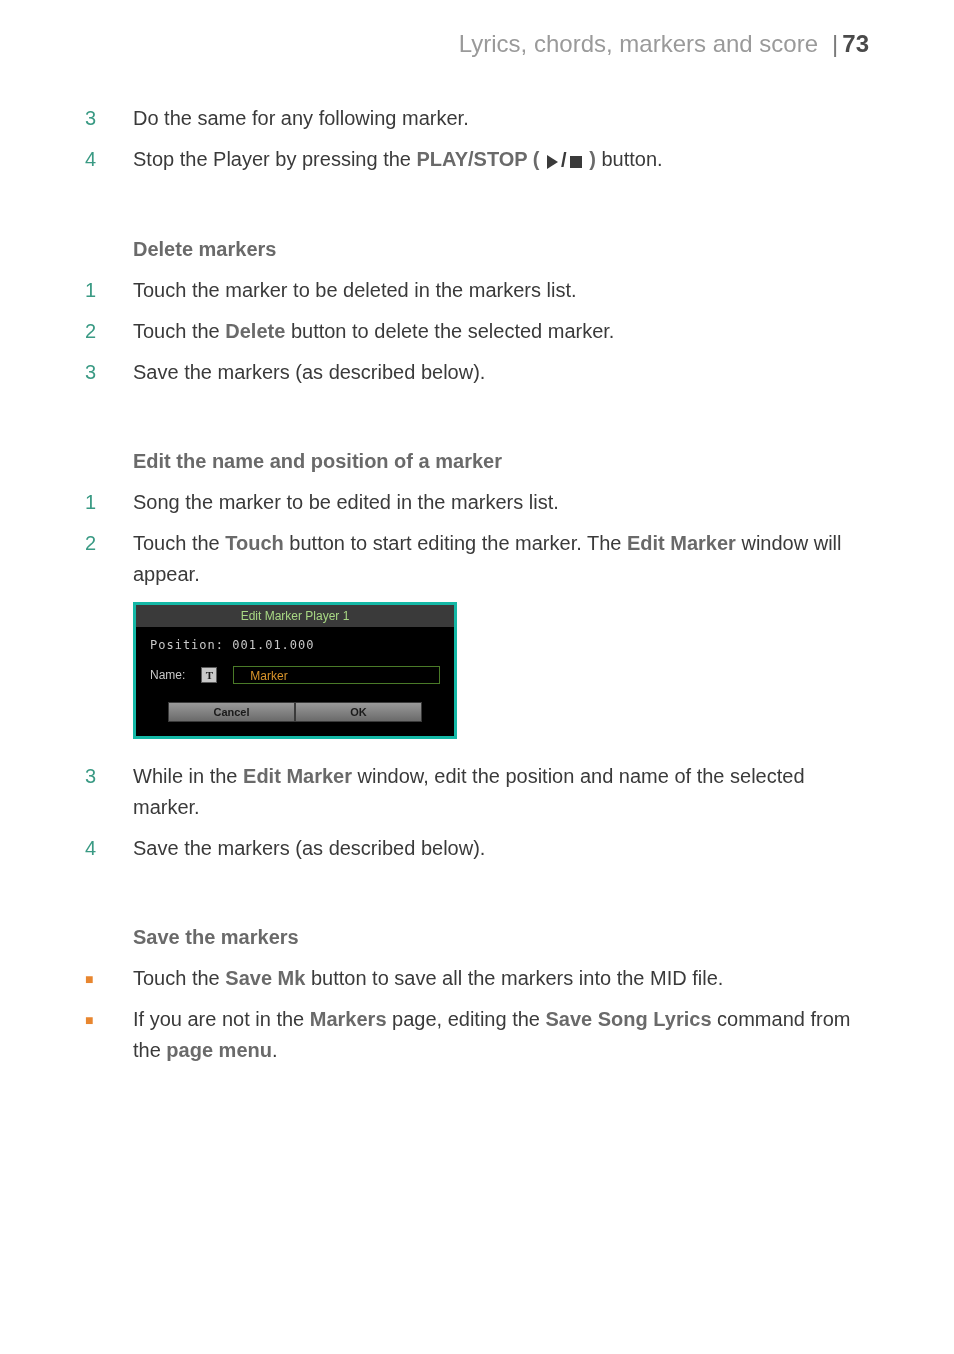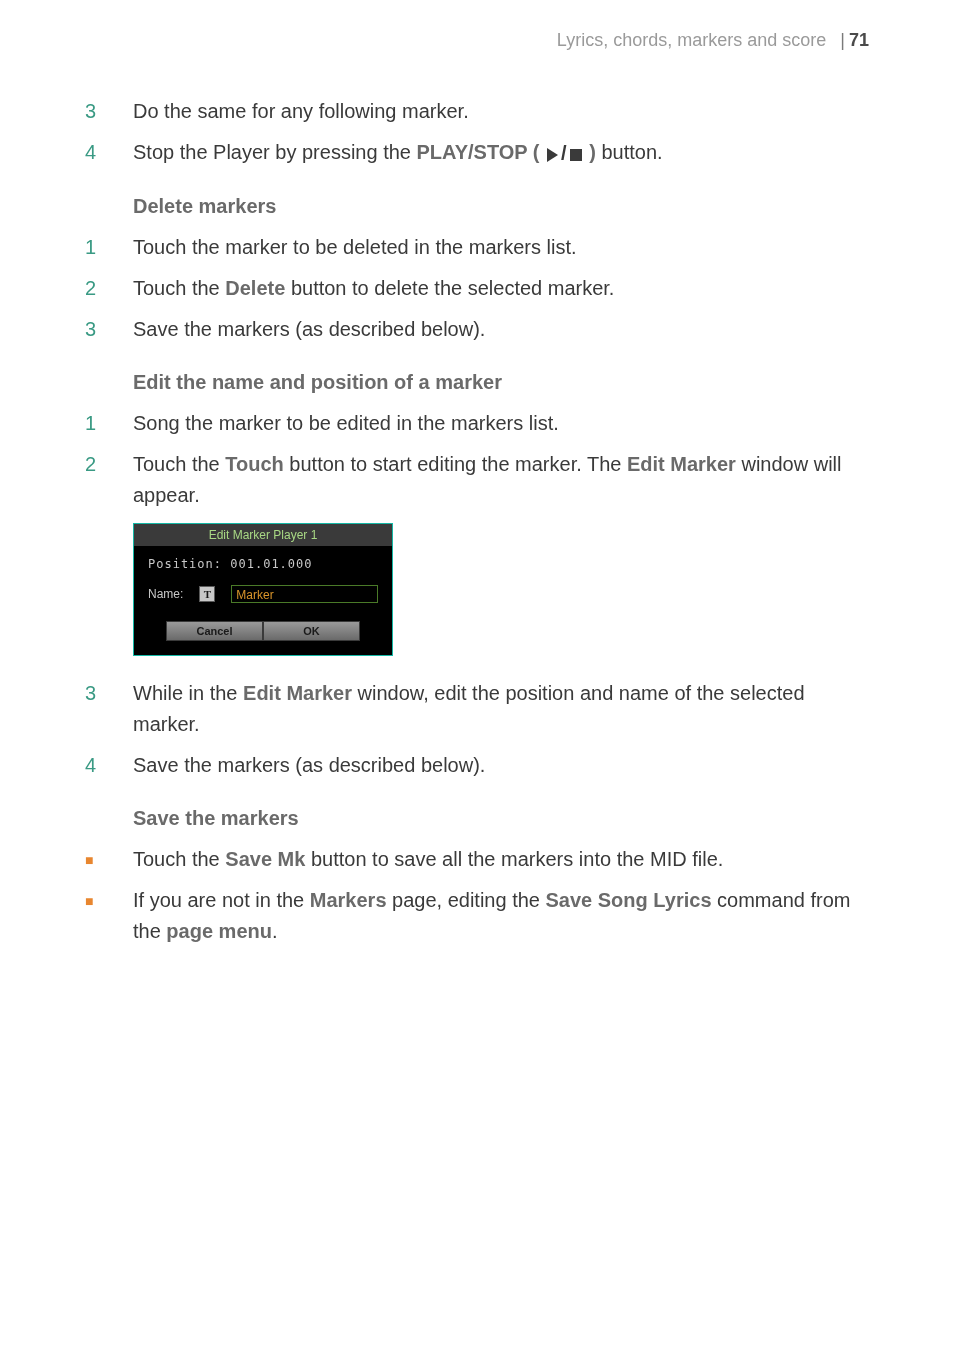--- a/index.html
+++ b/index.html
@@ -15,21 +15,21 @@
       color: #3a3a3a;
       padding: 30px 85px 30px 85px;
       position: relative;
     }
     .header {
       display: flex;
       justify-content: flex-end;
       align-items: baseline;
       margin-bottom: 45px;
       color: #9a9a9a;
-      font-size: 18px;
+      font-size: 24px;
     }
     .header-title {
       margin-right: 14px;
     }
     .header-divider {
       color: #7a7a7a;
       margin-right: 4px;
     }
     .header-page {
       font-weight: 700;
@@ -53,21 +53,21 @@
       flex: 1;
     }
     .semibold {
       color: #6a6a6a;
       font-weight: 600;
     }
     .section-heading {
       font-size: 20px;
       font-weight: 600;
       color: #6a6a6a;
-      margin-top: 26px;
+      margin-top: 62px;
       margin-bottom: 14px;
       margin-left: 48px;
     }
     .bullet {
       color: #e8862f;
       font-size: 14px;
       min-width: 48px;
       text-align: left;
       flex-shrink: 0;
       padding-top: 6px;
@@ -100,23 +100,23 @@
       height: 12px;
       background: #3a3a3a;
       vertical-align: middle;
     }
     .dialog-container {
       margin-left: 48px;
       margin-top: 12px;
       margin-bottom: 22px;
     }
     .dialog {
-      width: 260px;
+      width: 324px;
       background: #000000;
-      border: 1px solid #14b8a6;
+      border: 3px solid #14b8a6;
       font-family: Tahoma, Arial, sans-serif;
     }
     .dialog-title {
       background: #3a3a3a;
       color: #a8d884;
       text-align: center;
       font-size: 12px;
       padding: 4px 0;
       border-bottom: 1px solid #000000;
     }
@@ -150,21 +150,21 @@
       justify-content: center;
       font-size: 11px;
       font-weight: bold;
       font-family: "Times New Roman", serif;
       color: #1a1a1a;
     }
     .name-field {
       flex: 1;
       background: #000000;
       border: 1px solid #4a7a28;
-      padding: 2px 4px;
+      padding: 2px 16px;
       color: #d8942a;
       font-size: 12px;
       height: 18px;
     }
     .dialog-buttons {
       display: flex;
       padding: 0 18px;
     }
     .dialog-btn {
       flex: 1;
@@ -177,21 +177,21 @@
       text-align: center;
       font-family: Tahoma, Arial, sans-serif;
     }
   </style>
 </head>
 <body>
 
 <div class="header">
   <span class="header-title">Lyrics, chords, markers and score</span>
   <span class="header-divider">|</span>
-  <span class="header-page">71</span>
+  <span class="header-page">73</span>
 </div>
 
 <div class="list-item">
   <div class="list-number">3</div>
   <div class="list-text">Do the same for any following marker.</div>
 </div>
 <div class="list-item">
   <div class="list-number">4</div>
   <div class="list-text">
     <span>Stop the Player by pressing the </span><span class="semibold">PLAY/STOP ( </span><span class="play-stop-icon"><span class="triangle"></span></span><span class="slash">/</span><span class="play-stop-icon"><span class="square"></span></span><span class="semibold"> )</span><span> button.</span>

